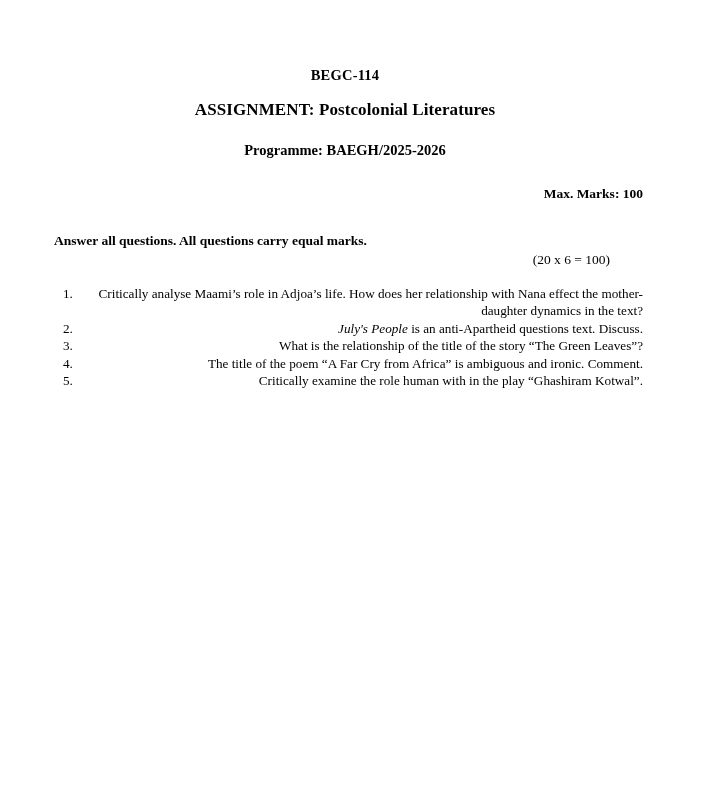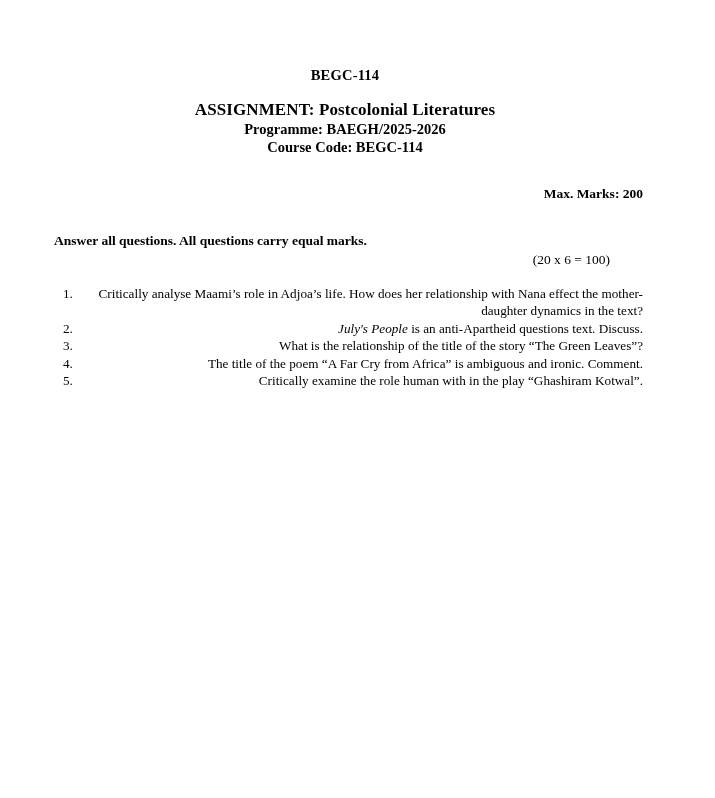--- a/index.html
+++ b/index.html
@@ -39,20 +39,21 @@
     line-height: 1.1;
   }
   .assignment-title {
     margin-top: 17px;
     font-size: 17px;
     font-weight: bold;
     letter-spacing: 0.1px;
     line-height: 1.1;
   }
   .programme-block {
+    margin-top: 21px;
     font-size: 14.5px;
     font-weight: bold;
     line-height: 1.25;
   }
   .programme-block div { white-space: nowrap; }
 
   
   .max-marks {
     position: absolute;
     right: 72px;
@@ -111,25 +112,24 @@
 </head>
 <body>
 
 <div class="page">
 
   <div class="doc-header">
     <div class="course-code-title">BEGC-114</div>
     <div class="assignment-title">ASSIGNMENT: Postcolonial Literatures</div>
     <div class="programme-block">
       <div>Programme: BAEGH/2025-2026</div>
-      <div>Course Code: BEGC-114</div>
     </div>
   </div>
 
-  <div class="max-marks">Max. Marks: 200</div>
+  <div class="max-marks">Max. Marks: 100</div>
 
   <div class="instruction">Answer all questions. All questions carry equal marks.</div>
 
   <div class="marks-breakdown">(20 x 6 = 100)</div>
 
   <ol class="question-list" style="list-style:none;margin:0;padding:0;">
       <li class="question-item">
         <span class="q-number">1.</span>
         <span class="q-text">Critically analyse Maami’s role in Adjoa’s life. How does her relationship with Nana effect the mother-daughter dynamics in the text?</span>
       </li>

